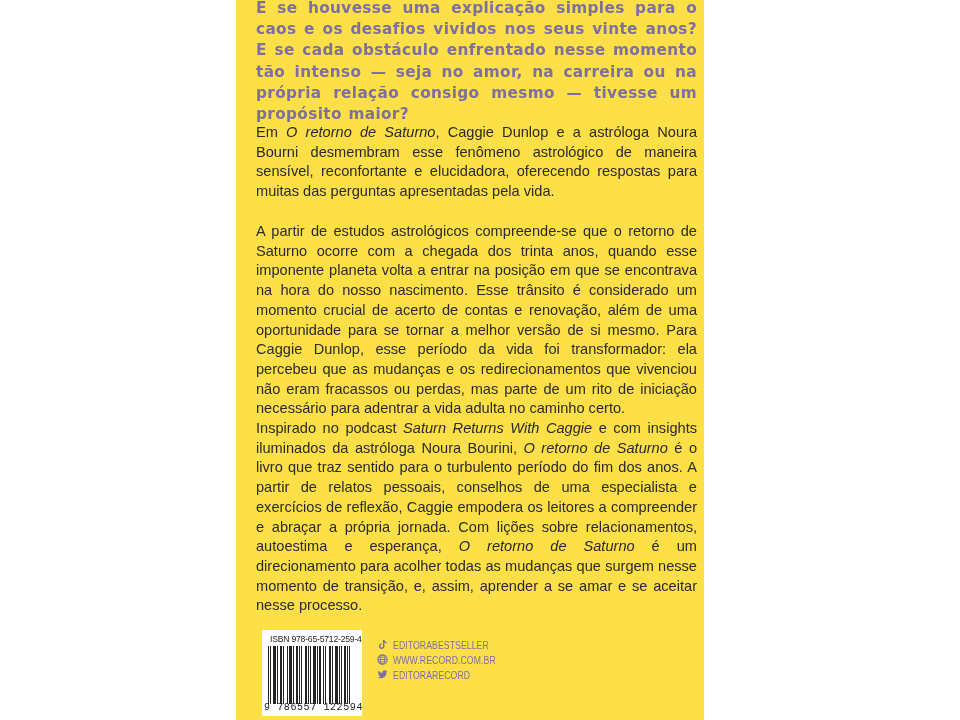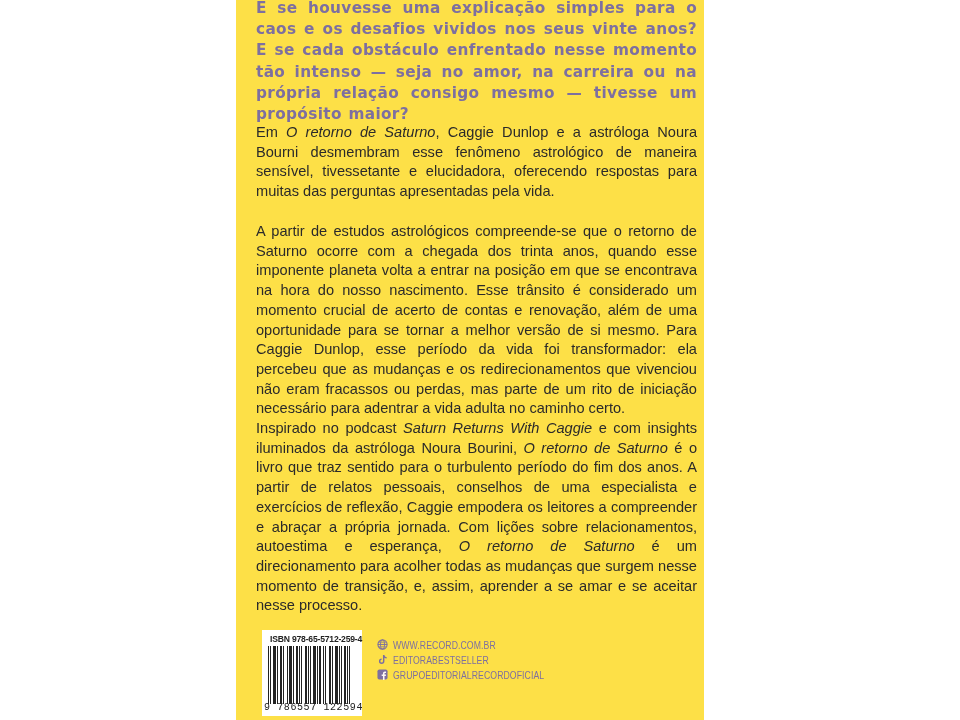--- a/index.html
+++ b/index.html
@@ -49,21 +49,20 @@
       background: #ffffff;
     }
     .isbn-label {
       position: absolute;
       left: 8px; top: 4px;
       font-family: "Liberation Sans", sans-serif;
       font-size: 8.6px;
       color: #222;
       letter-spacing: -0.2px;
       white-space: nowrap;
-      font-weight: bold;
     }
     .bars {
       position: absolute;
       left: 6px; top: 16px;
       width: 90px; height: 58px;
       display: flex; align-items: stretch;
     }
     .bars span { display: block; height: 100%; }
     .barcode-digits {
       position: absolute;
@@ -100,21 +99,21 @@
     }
   </style>
 </head>
 <body>
 
 <div class="page">
   <div class="content">
 
     <p class="lead">E se houvesse uma explicação simples para o caos e os desafios vividos nos seus vinte anos? E se cada obstáculo enfrentado nesse momento tão intenso — seja no amor, na carreira ou na própria relação consigo mesmo — tivesse um propósito maior?</p>
 
-    <p class="body-text p1"><span>Em </span><i>O retorno de Saturno</i><span>, Caggie Dunlop e a astróloga Noura Bourni desmembram esse fenômeno astrológico de maneira sensível, tivesse­tante e elucidadora, oferecendo respostas para muitas das perguntas apresentadas pela vida.</span></p>
+    <p class="body-text p1"><span>Em </span><i>O retorno de Saturno</i><span>, Caggie Dunlop e a astróloga Noura Bourni desmembram esse fenômeno astrológico de maneira sensível, reconfor­tante e elucidadora, oferecendo respostas para muitas das perguntas apresentadas pela vida.</span></p>
 
     <p class="body-text p2">A partir de estudos astrológicos compreende-se que o retorno de Saturno ocorre com a chegada dos trinta anos, quando esse imponente planeta volta a entrar na posição em que se encontrava na hora do nosso nas­cimento. Esse trânsito é considerado um momento crucial de acerto de contas e renovação, além de uma oportunidade para se tornar a melhor versão de si mesmo. Para Caggie Dunlop, esse período da vida foi transformador: ela percebeu que as mudanças e os redirecionamentos que vivenciou não eram fracassos ou perdas, mas parte de um rito de iniciação necessário para adentrar a vida adulta no caminho certo.</p>
 
     <p class="body-text p3"><span>Inspirado no podcast </span><i>Saturn Returns With Caggie</i><span> e com insights ilumina­dos da astróloga Noura Bourini, </span><i>O retorno de Saturno</i><span> é o livro que traz sentido para o turbulento período do fim dos anos. A partir de relatos pessoais, conselhos de uma especialista e exercícios de reflexão, Caggie empodera os leitores a compreender e abraçar a própria jornada. Com lições sobre relacionamentos, autoestima e esperança, </span><i>O retorno de Saturno</i><span> é um direcionamento para acolher todas as mudanças que surgem nesse momento de transição, e, assim, aprender a se amar e se aceitar nesse processo.</span></p>
   </div>
 </div>
 
 <div class="barcode-box">
   <div class="isbn-label">ISBN 978-65-5712-259-4</div>
   <div class="bars">
@@ -171,42 +170,41 @@
       <span style="width:2px;background:#222"></span>
       <span style="width:1px"></span>
     <span style="width:1px;background:#222"></span>
       <span style="width:1px"></span>
       <span style="width:1px;background:#222"></span>
   </div>
   <div class="barcode-digits">9 786557 122594</div>
 </div>
 
 <div class="social">
+  <div class="social-row">
+    <span class="social-icon">
+      <svg viewBox="0 0 12 12">
+          <path d="M6.5 1 h1.6 c0.2 1.4 1.1 2.3 2.4 2.4 v1.6 c-0.9 0-1.7-0.3-2.4-0.8 v3.6 a3 3 0 1 1 -3-3 v1.6 a1.4 1.4 0 1 0 1.4 1.4 z" fill="#7d6fa0"></path>
+        </svg>
+    </span>
+    <span class="social-label">EDITORABESTSELLER</span>
+  </div>
   <div class="social-row">
     <span class="social-icon">
       <svg viewBox="0 0 12 12">
           <circle cx="6" cy="6" r="5" fill="none" stroke="#7d6fa0" stroke-width="1.2"></circle>
           <ellipse cx="6" cy="6" rx="2.2" ry="5" fill="none" stroke="#7d6fa0" stroke-width="1"></ellipse>
           <line x1="1" y1="6" x2="11" y2="6" stroke="#7d6fa0" stroke-width="1"></line>
           <line x1="2" y1="3.5" x2="10" y2="3.5" stroke="#7d6fa0" stroke-width="0.8"></line>
           <line x1="2" y1="8.5" x2="10" y2="8.5" stroke="#7d6fa0" stroke-width="0.8"></line>
         </svg>
     </span>
     <span class="social-label">WWW.RECORD.COM.BR</span>
   </div>
   <div class="social-row">
     <span class="social-icon">
       <svg viewBox="0 0 12 12">
-          <path d="M6.5 1 h1.6 c0.2 1.4 1.1 2.3 2.4 2.4 v1.6 c-0.9 0-1.7-0.3-2.4-0.8 v3.6 a3 3 0 1 1 -3-3 v1.6 a1.4 1.4 0 1 0 1.4 1.4 z" fill="#7d6fa0"></path>
+          <path d="M11.5 2.5 c-0.4 0.2-0.8 0.3-1.3 0.4 c0.5-0.3 0.8-0.7 1-1.2 c-0.4 0.3-0.9 0.4-1.4 0.5 a2.2 2.2 0 0 0 -3.8 2 c-1.9-0.1-3.5-1-4.6-2.3 a2.2 2.2 0 0 0 0.7 3 c-0.4 0-0.7-0.1-1-0.3 c0 1.1 0.8 2 1.8 2.2 c-0.3 0.1-0.7 0.1-1 0 c0.3 0.9 1.1 1.5 2.1 1.5 a4.5 4.5 0 0 1 -3.3 0.9 c1 0.6 2.2 1 3.4 1 c4.1 0 6.3-3.4 6.3-6.3 v-0.3 c0.5-0.3 0.8-0.7 1.1-1.1 z" fill="#7d6fa0"></path>
         </svg>
     </span>
-    <span class="social-label">EDITORABESTSELLER</span>
-  </div>
-  <div class="social-row">
-    <span class="social-icon">
-      <svg viewBox="0 0 12 12">
-          <rect x="0.5" y="0.5" width="11" height="11" rx="2" fill="#7d6fa0"></rect>
-          <path d="M8.2 12 v-4.3 h1.4 l0.2-1.6 h-1.6 v-1 c0-0.5 0.1-0.8 0.8-0.8 h0.9 v-1.4 c-0.2 0-0.7-0.1-1.3-0.1 c-1.3 0-2.1 0.8-2.1 2.2 v1.1 h-1.4 v1.6 h1.4 v4.3 z" fill="#fdf8f4"></path>
-        </svg>
-    </span>
-    <span class="social-label">GRUPOEDITORIALRECORDOFICIAL</span>
+    <span class="social-label">EDITORARECORD</span>
   </div>
 </div>
 
 </body></html>

